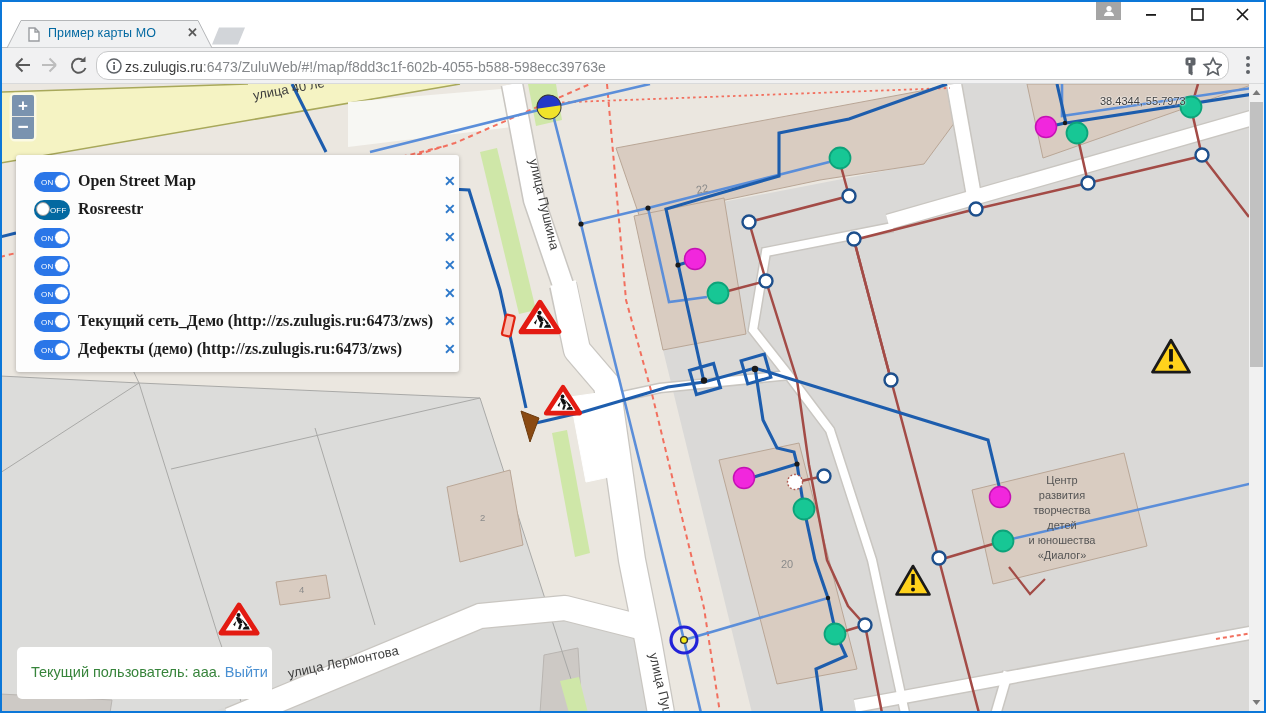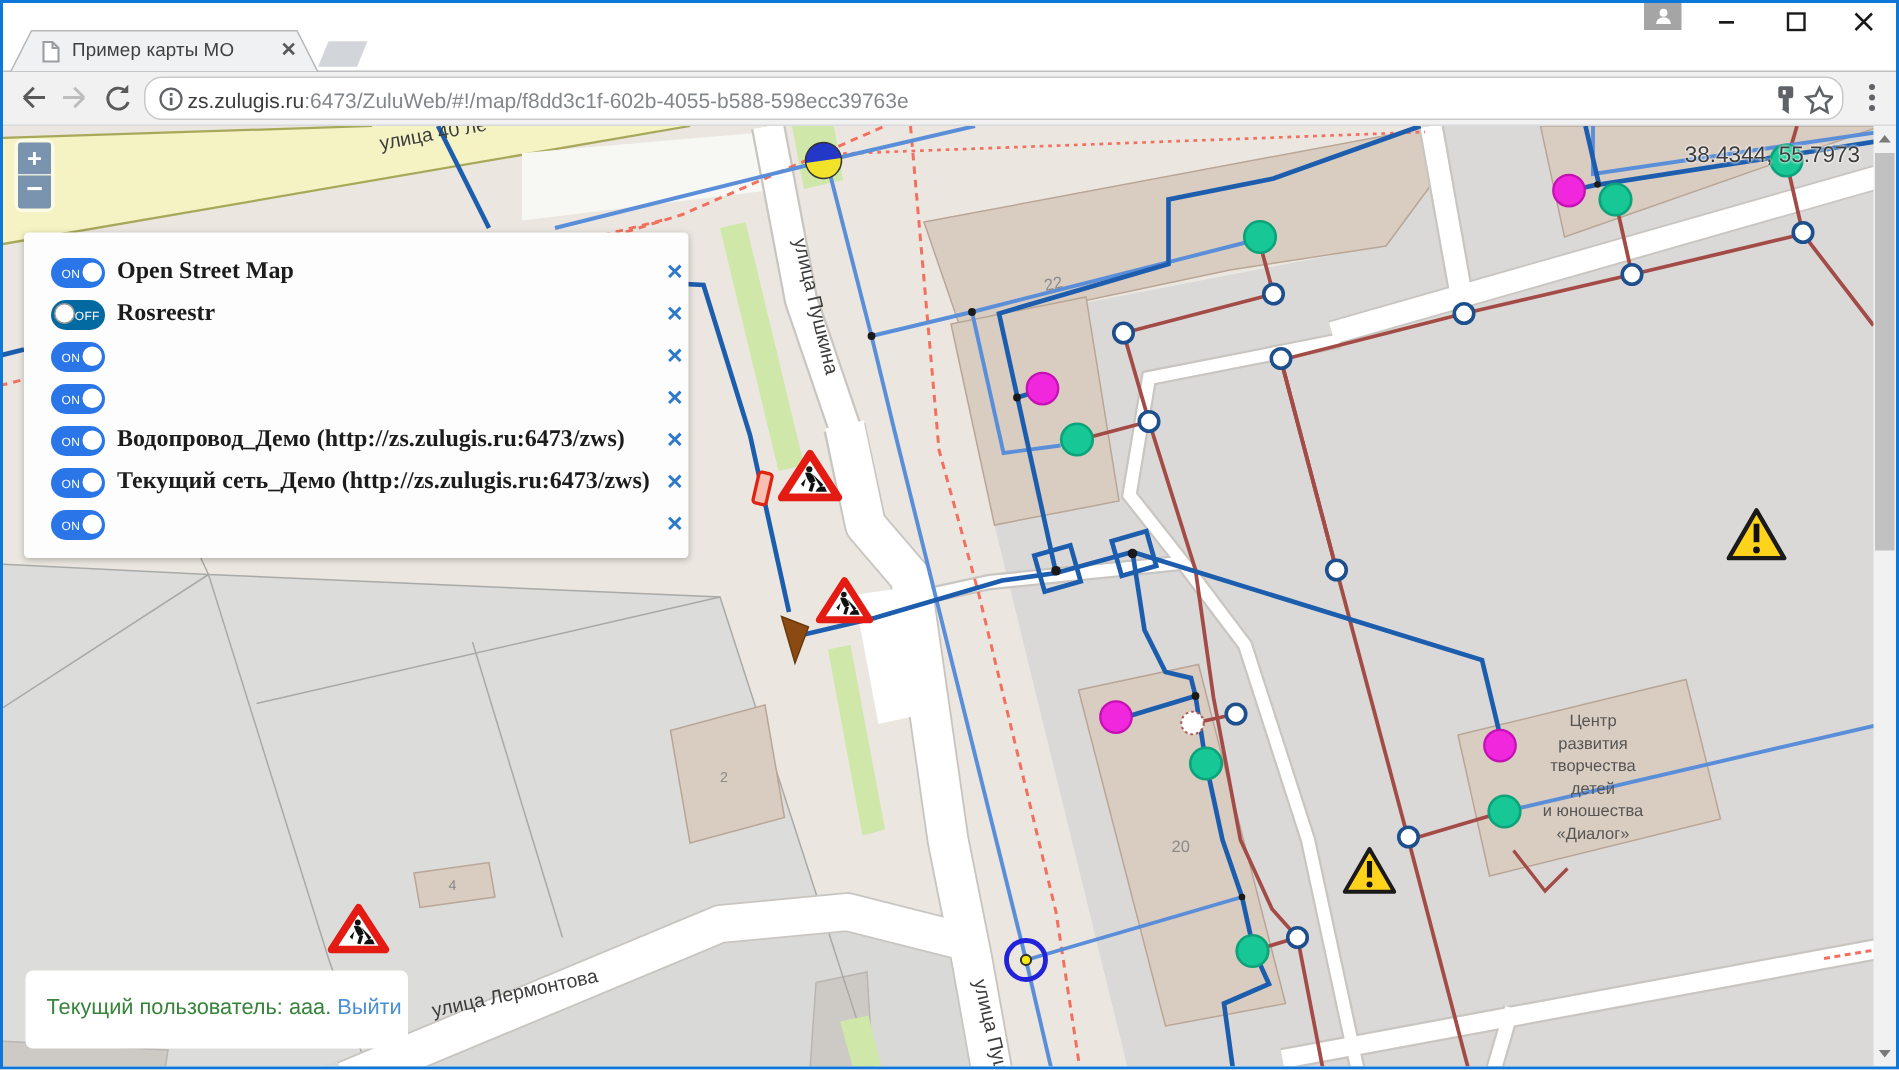--- a/index.html
+++ b/index.html
@@ -1,21 +1,21 @@
 <!DOCTYPE html>
 <html><head><meta charset="utf-8"><style>
 *{margin:0;padding:0;box-sizing:border-box}
 html,body{width:1266px;height:713px;overflow:hidden}
 body{font-family:"Liberation Sans",sans-serif;position:relative;background:#fff}
 .frame{position:absolute;left:0;top:0;width:1266px;height:713px;border:2px solid #0c77d8;pointer-events:none;z-index:50}
 .titlebar{position:absolute;left:2px;top:2px;width:1262px;height:46px;background:#fff}
 .tab{position:absolute;left:6px;top:19px;width:206px;height:29px}
 .tabbg{position:absolute;left:0;top:0}
 .tabicon{position:absolute;left:22px;top:8px}
-.tabtitle{position:absolute;left:42px;top:7px;font-size:12.5px;color:#404040;letter-spacing:.1px}
+.tabtitle{position:absolute;left:42px;top:7px;font-size:12.5px;color:#0369a1;letter-spacing:.1px}
 .tabx{position:absolute;left:181px;top:6px;font-size:13px;color:#5a5a5a;font-weight:bold}
 .profile{position:absolute;left:1096px;top:2px;width:25px;height:18px;background:#a5a5a5;text-align:center}
 .toolbar{position:absolute;left:2px;top:48px;width:1262px;height:36px;background:#f1f1f2;border-bottom:1px solid #d9dadb}
 .addr{position:absolute;left:94px;top:3px;width:1133px;height:29px;background:#fff;border:1px solid #c8c9ca;border-radius:12px}
 .url{position:absolute;left:28px;top:7px;font-size:14px;color:#3b3b3b;white-space:nowrap}
 .url span{color:#84878a}
 .mapwrap{position:absolute;left:2px;top:84px;width:1262px;height:627px;overflow:hidden}
 .sb{position:absolute;left:1249px;top:84px;width:15px;height:627px;background:#f1f1f1;z-index:20}
 .sbthumb{position:absolute;left:1px;top:18px;width:13px;height:265px;background:#c1c1c1}
 .zoomctl{position:absolute;left:12px;top:95px;width:22px;z-index:10;box-shadow:0 0 0 2.5px rgba(255,255,255,0.55);border-radius:3px}
@@ -29,21 +29,21 @@
 .on .knob{right:1.5px;border:1px solid #2a76e8}
 .on .lab{left:7px}
 .off{background:#0369a1}
 .off .knob{left:1.5px;border:1px solid #999;width:14px;height:14px;top:2px}
 .off .lab{right:3.5px}
 .rowtext{position:absolute;left:62px;top:4px;font-size:16px;font-weight:bold;color:#1c1c1c;white-space:nowrap}
 .rowx{position:absolute;left:428px;top:5px;color:#2e79ca;font-weight:bold;font-size:14px;font-family:"Liberation Sans",sans-serif}
 .userbox{position:absolute;left:17px;top:647px;width:255px;height:52px;background:#fff;border-radius:5px;z-index:10}
 .userbox div{position:absolute;left:14px;top:17px;font-size:14.5px;color:#37843b;white-space:nowrap}
 .userbox span{color:#4a90d2}
-.coords{position:absolute;left:1100px;top:95px;width:140px;text-align:right;font-size:15px;color:#3c3c3c;z-index:5;text-shadow:0 0 2px #fff,0 0 2px #fff}
+.coords{position:absolute;left:1100px;top:95px;width:140px;font-size:11px;color:#3c3c3c;z-index:5;text-shadow:0 0 2px #fff,0 0 2px #fff}
 </style></head><body>
 <div class="titlebar"></div>
 <div style="position:absolute;left:2px;top:47px;width:1262px;height:1px;background:#bcbec0"></div>
 <div class="toolbar">
  <svg width="90" height="34" style="position:absolute;left:0;top:0">
   <path d="M28 17 h-14 m0 0 l6.5-6.5 m-6.5 6.5 l6.5 6.5" stroke="#5a5a5a" stroke-width="2" fill="none"></path>
   <path d="M40 17 h14 m0 0 l-6.5-6.5 m6.5 6.5 l-6.5 6.5" stroke="#bdbdbd" stroke-width="2" fill="none"></path>
   <path d="M81.5 12.5 a7 7 0 1 0 2 7.5" stroke="#5a5a5a" stroke-width="1.9" fill="none"></path>
   <path d="M83.5 8.5 v5.5 h-5.5 z" fill="#5a5a5a"></path>
  </svg>
@@ -332,36 +332,36 @@
         <div class="knob"></div>
         <span class="lab">ON</span>
       </div>
       <div class="rowx">✕</div>
     </div>
 <div class="row" style="top:125px">
       <div class="pill on">
         <div class="knob"></div>
         <span class="lab">ON</span>
       </div>
-      <div class="rowtext">Водопровод_Демо (http://zs.zulugis.ru:6473/zws)</div>
       <div class="rowx">✕</div>
     </div>
 <div class="row" style="top:153px">
       <div class="pill on">
         <div class="knob"></div>
         <span class="lab">ON</span>
       </div>
       <div class="rowtext">Текущий сеть_Демо (http://zs.zulugis.ru:6473/zws)</div>
       <div class="rowx">✕</div>
     </div>
 <div class="row" style="top:181px">
       <div class="pill on">
         <div class="knob"></div>
         <span class="lab">ON</span>
       </div>
+      <div class="rowtext">Дефекты (демо) (http://zs.zulugis.ru:6473/zws)</div>
       <div class="rowx">✕</div>
     </div>
 </div>
 <div class="userbox">
     <div>Текущий пользователь: ааа. <span>Выйти</span></div>
   </div>
 <div class="sb">
  <svg width="15" height="627">
   <polygon points="7.5,6 11.5,11 3.5,11" fill="#7a7a7a"></polygon>
   <polygon points="7.5,621 11.5,616 3.5,616" fill="#7a7a7a"></polygon>

